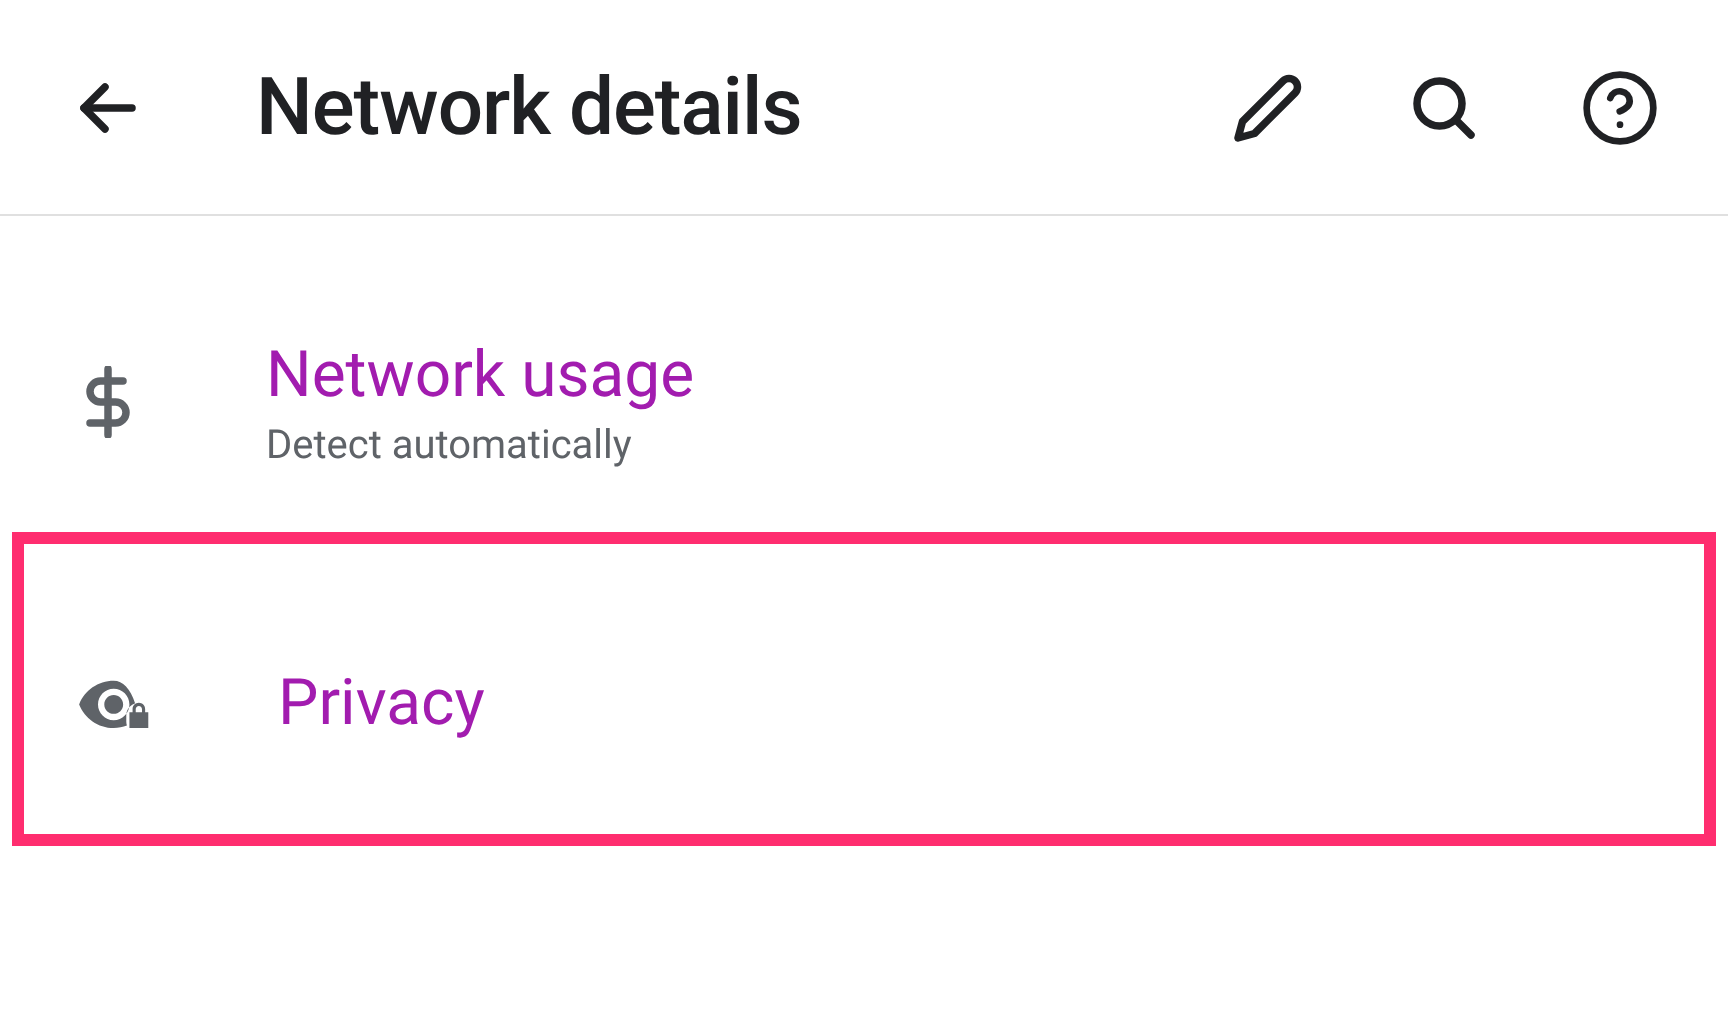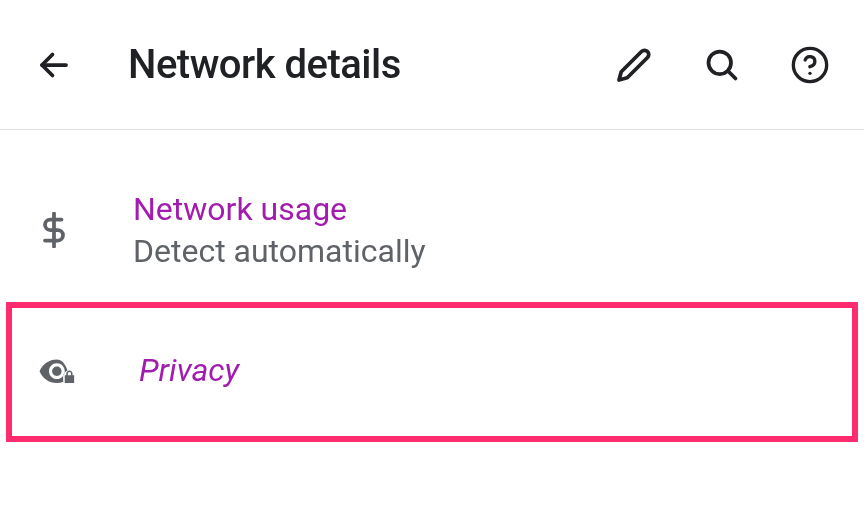--- a/index.html
+++ b/index.html
@@ -11,21 +11,21 @@
       font-family: 'Roboto', 'Helvetica Neue', Arial, sans-serif;
       background: #ffffff;
       width: 864px;
       height: 506px;
       overflow: hidden;
     }
     .header {
       display: flex;
       align-items: center;
       padding: 20px 30px;
-      height: 130px;
+      height: 108px;
       border-bottom: 1px solid #e0e0e0;
     }
     .back-button {
       width: 48px;
       height: 48px;
       display: flex;
       align-items: center;
       justify-content: center;
       cursor: pointer;
       margin-right: 50px;
@@ -71,29 +71,28 @@
     .setting-text {
       flex: 1;
     }
     .setting-title {
       font-size: 32px;
       color: #a21caf;
       font-weight: 400;
       margin-bottom: 4px;
     }
     .setting-subtitle {
-      font-size: 32px;
+      font-size: 20px;
       color: #5f6368;
       font-weight: 400;
     }
     .highlighted {
       border: 6px solid #ff2d6f;
       margin: 2px 6px;
-      padding: 40px 24px 40px 24px;
-      font-style: italic;
+      padding: 57px 24px 40px 24px;
     }
     .highlighted .setting-icon {
       margin-right: 55px;
     }
   </style>
 </head>
 <body>
 
 <div class="header">
   <div class="back-button">

